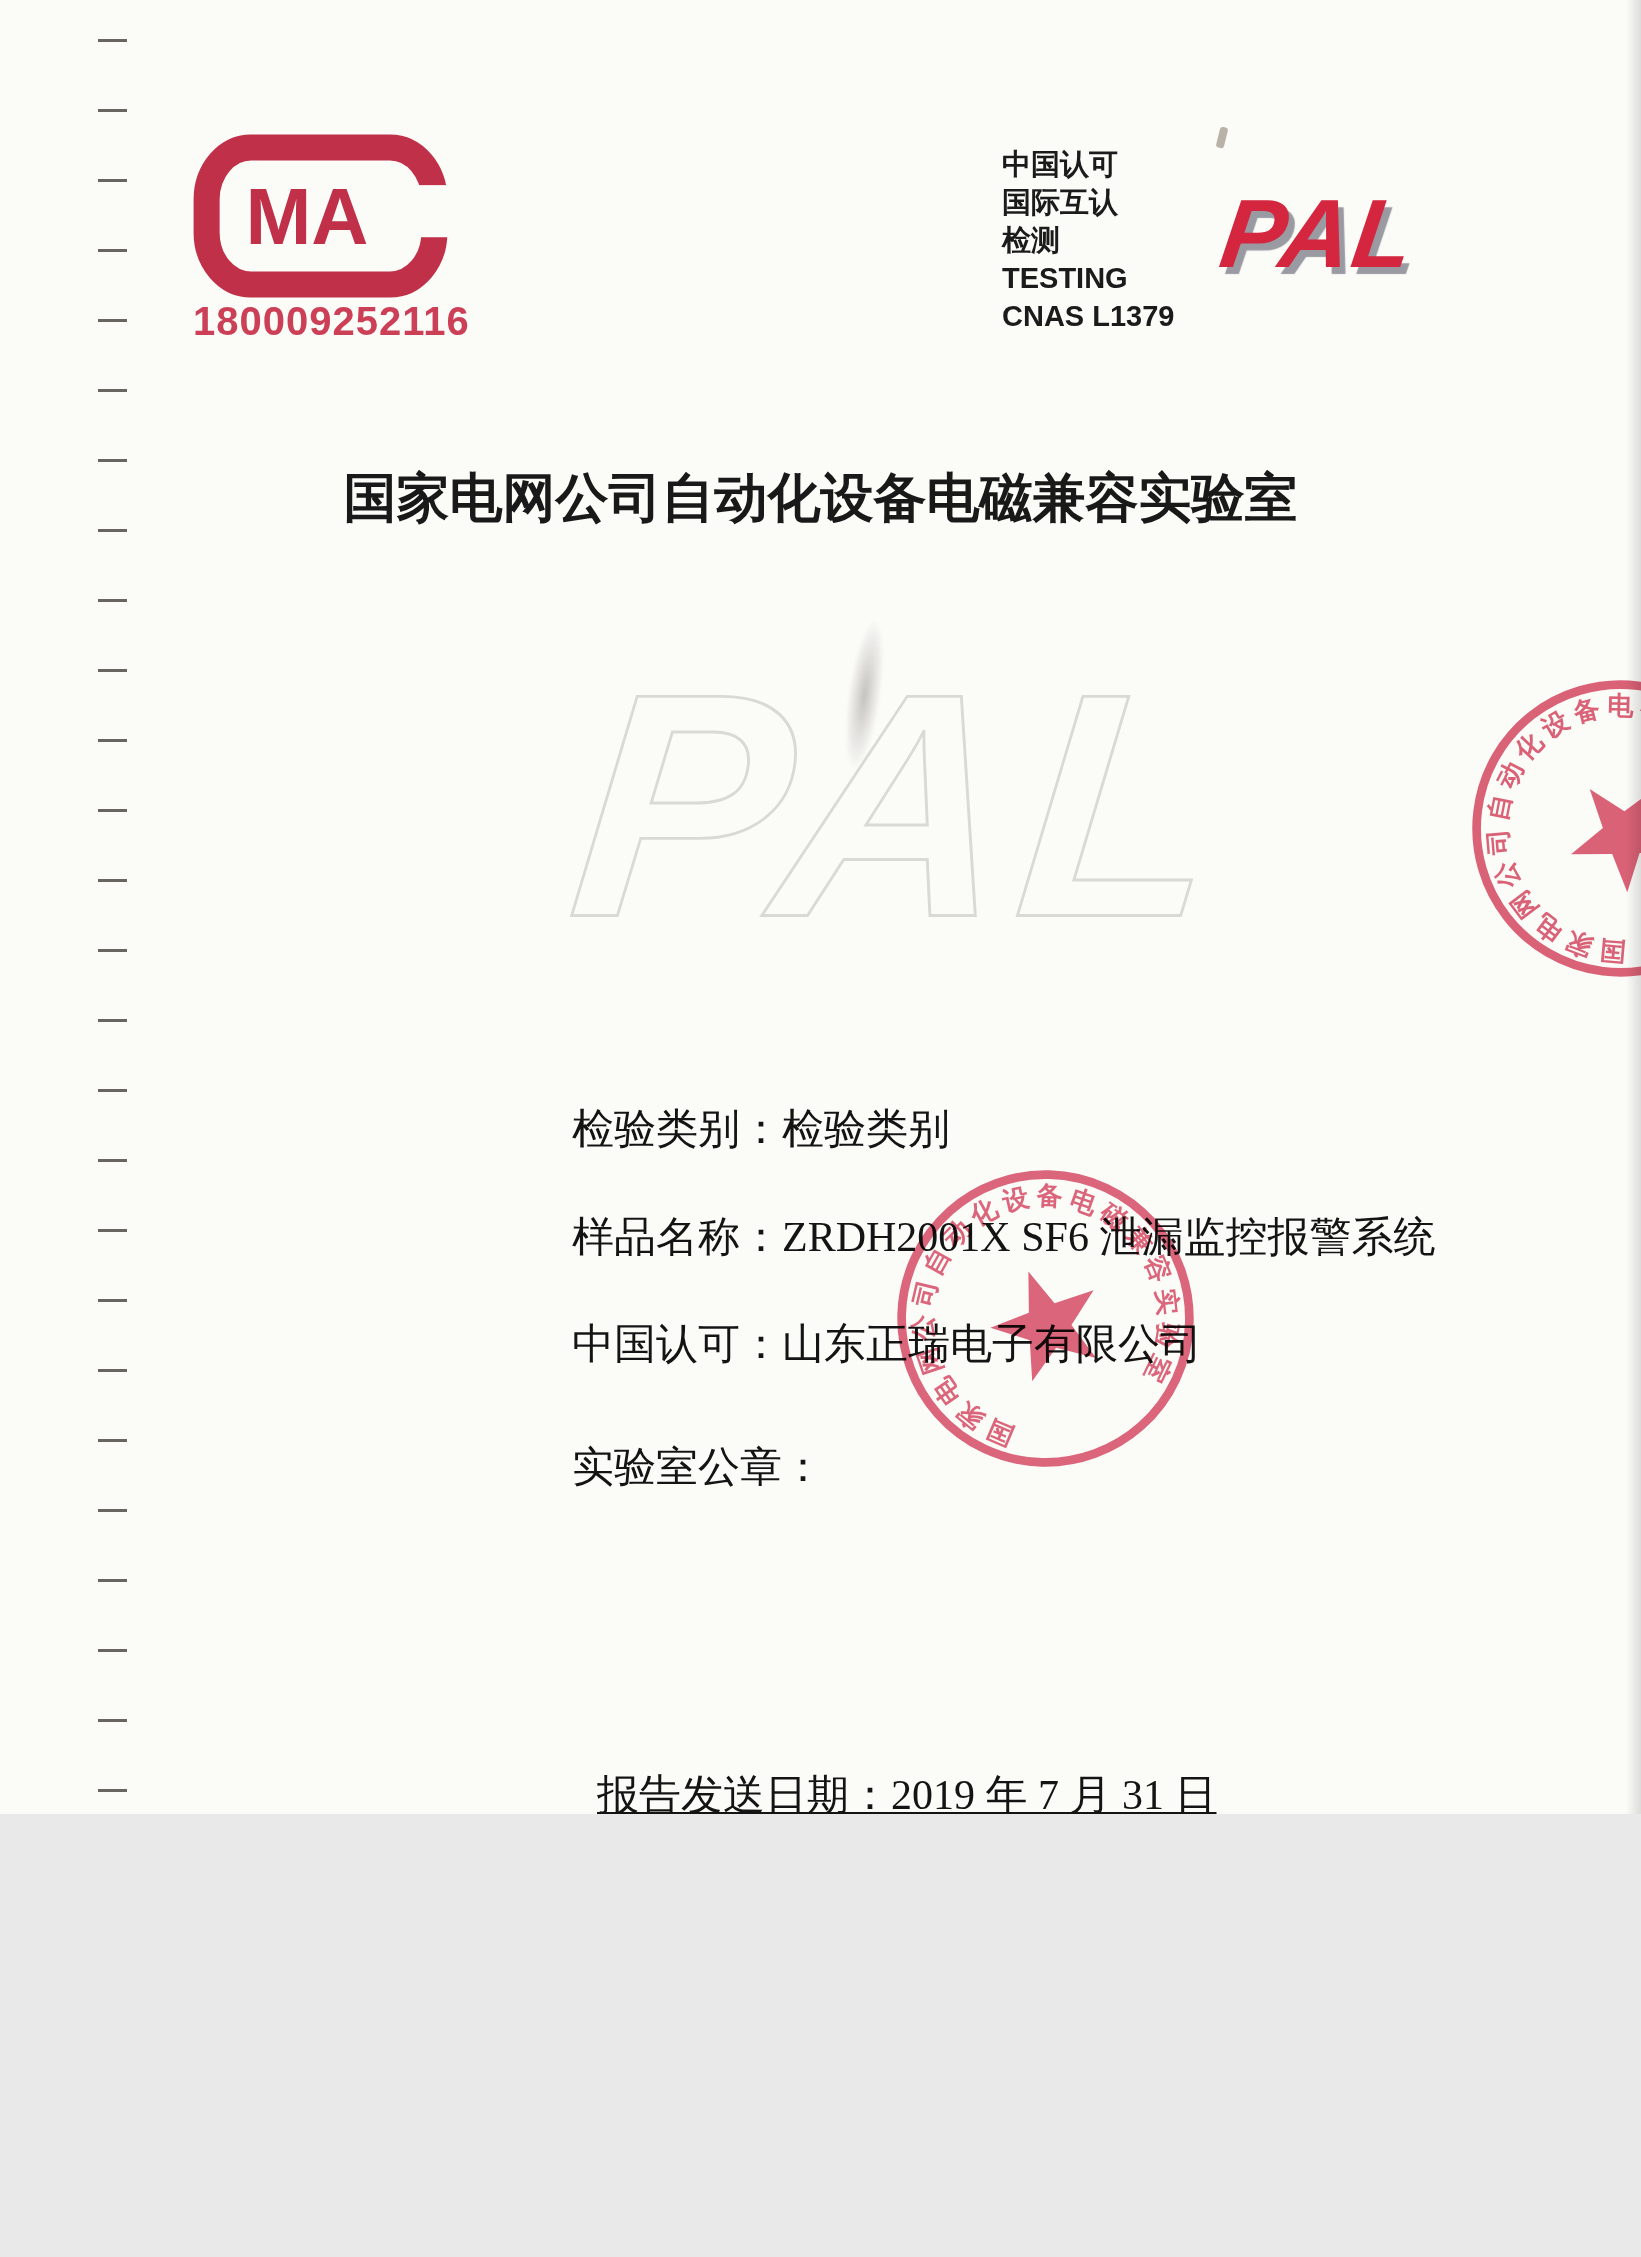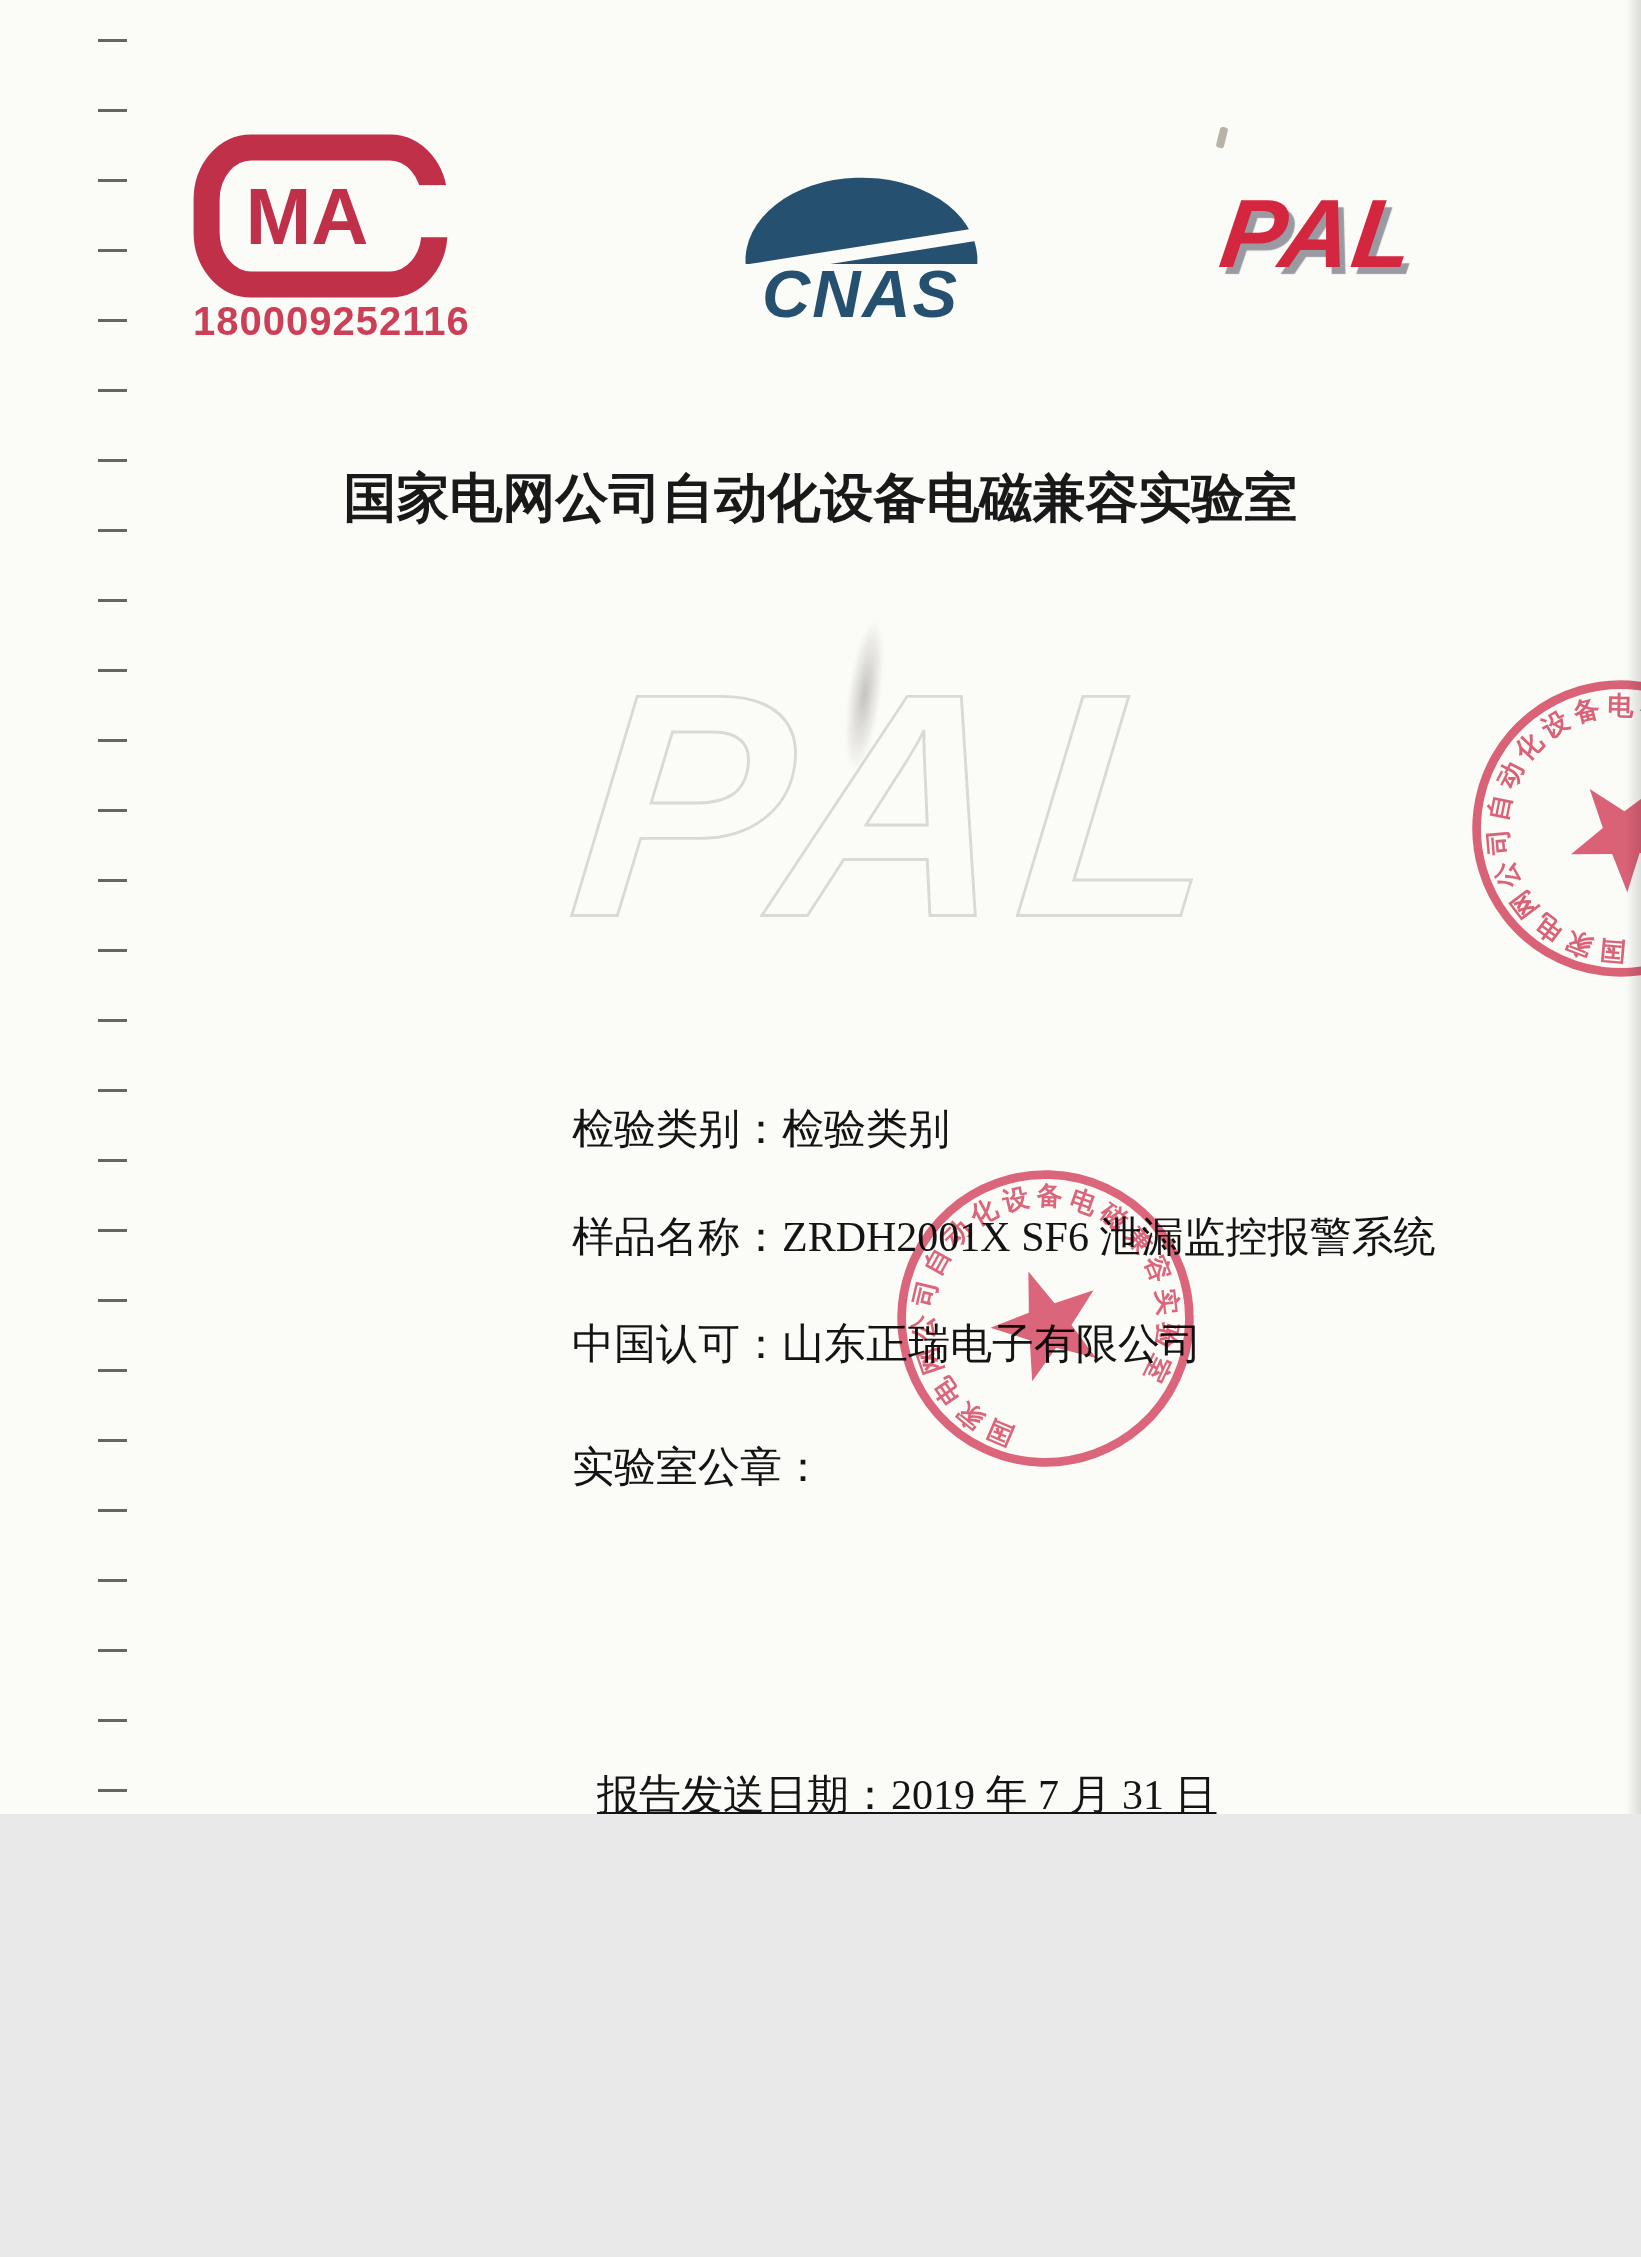--- a/index.html
+++ b/index.html
@@ -98,28 +98,28 @@
   <div class="cma-wrap">
     <svg width="259" height="166" viewBox="0 0 268 172">
       <rect x="16" y="15" width="236" height="142" rx="46" ry="54" fill="none" stroke-width="27" stroke="#c03049"></rect>
       <rect x="218" y="54" width="50" height="54" fill="#fbfbf8"></rect>
       <text x="120" y="115" text-anchor="middle" font-size="82" font-weight="bold" font-family="Liberation Sans, sans-serif" fill="#c03049">MA</text>
     </svg>
   </div>
   <div class="cma-number">180009252116</div>
 
 
-  <div class="cnas-wrap">
-    <svg width="249" height="162" viewBox="0 0 250 165">
-      <path d="M 8,104 A 118,84 0 0 1 244,96 L 244,104 Z" fill="#26506f"></path>
-      <rect x="-25" y="86" width="310" height="13" fill="#fbfbf8" transform="rotate(-9 125 93)"></rect>
-      <text x="125" y="158" text-anchor="middle" font-size="68" font-weight="bold" font-style="italic" font-family="Liberation Sans, sans-serif" letter-spacing="2" fill="#26506f">CNAS</text>
-    </svg>
+
+  <div class="accred-text">
+    <div>中国认可</div>
+    <div>国际互认</div>
+    <div>检测</div>
+    <div>TESTING</div>
+    <div>CNAS L1379</div>
   </div>
-
 
   <div class="pal-logo">PAL</div>
 
 
   <div class="lab-name">国家电网公司自动化设备电磁兼容实验室</div>
 
   <div class="watermark">
     <svg width="753" height="386" viewBox="0 0 780 400">
       <text x="25" y="330" font-size="330" font-weight="bold" font-style="italic" font-family="Liberation Sans, sans-serif" fill="none" stroke-width="3" letter-spacing="14" stroke="#d9d9d6">PAL</text>
     </svg>

